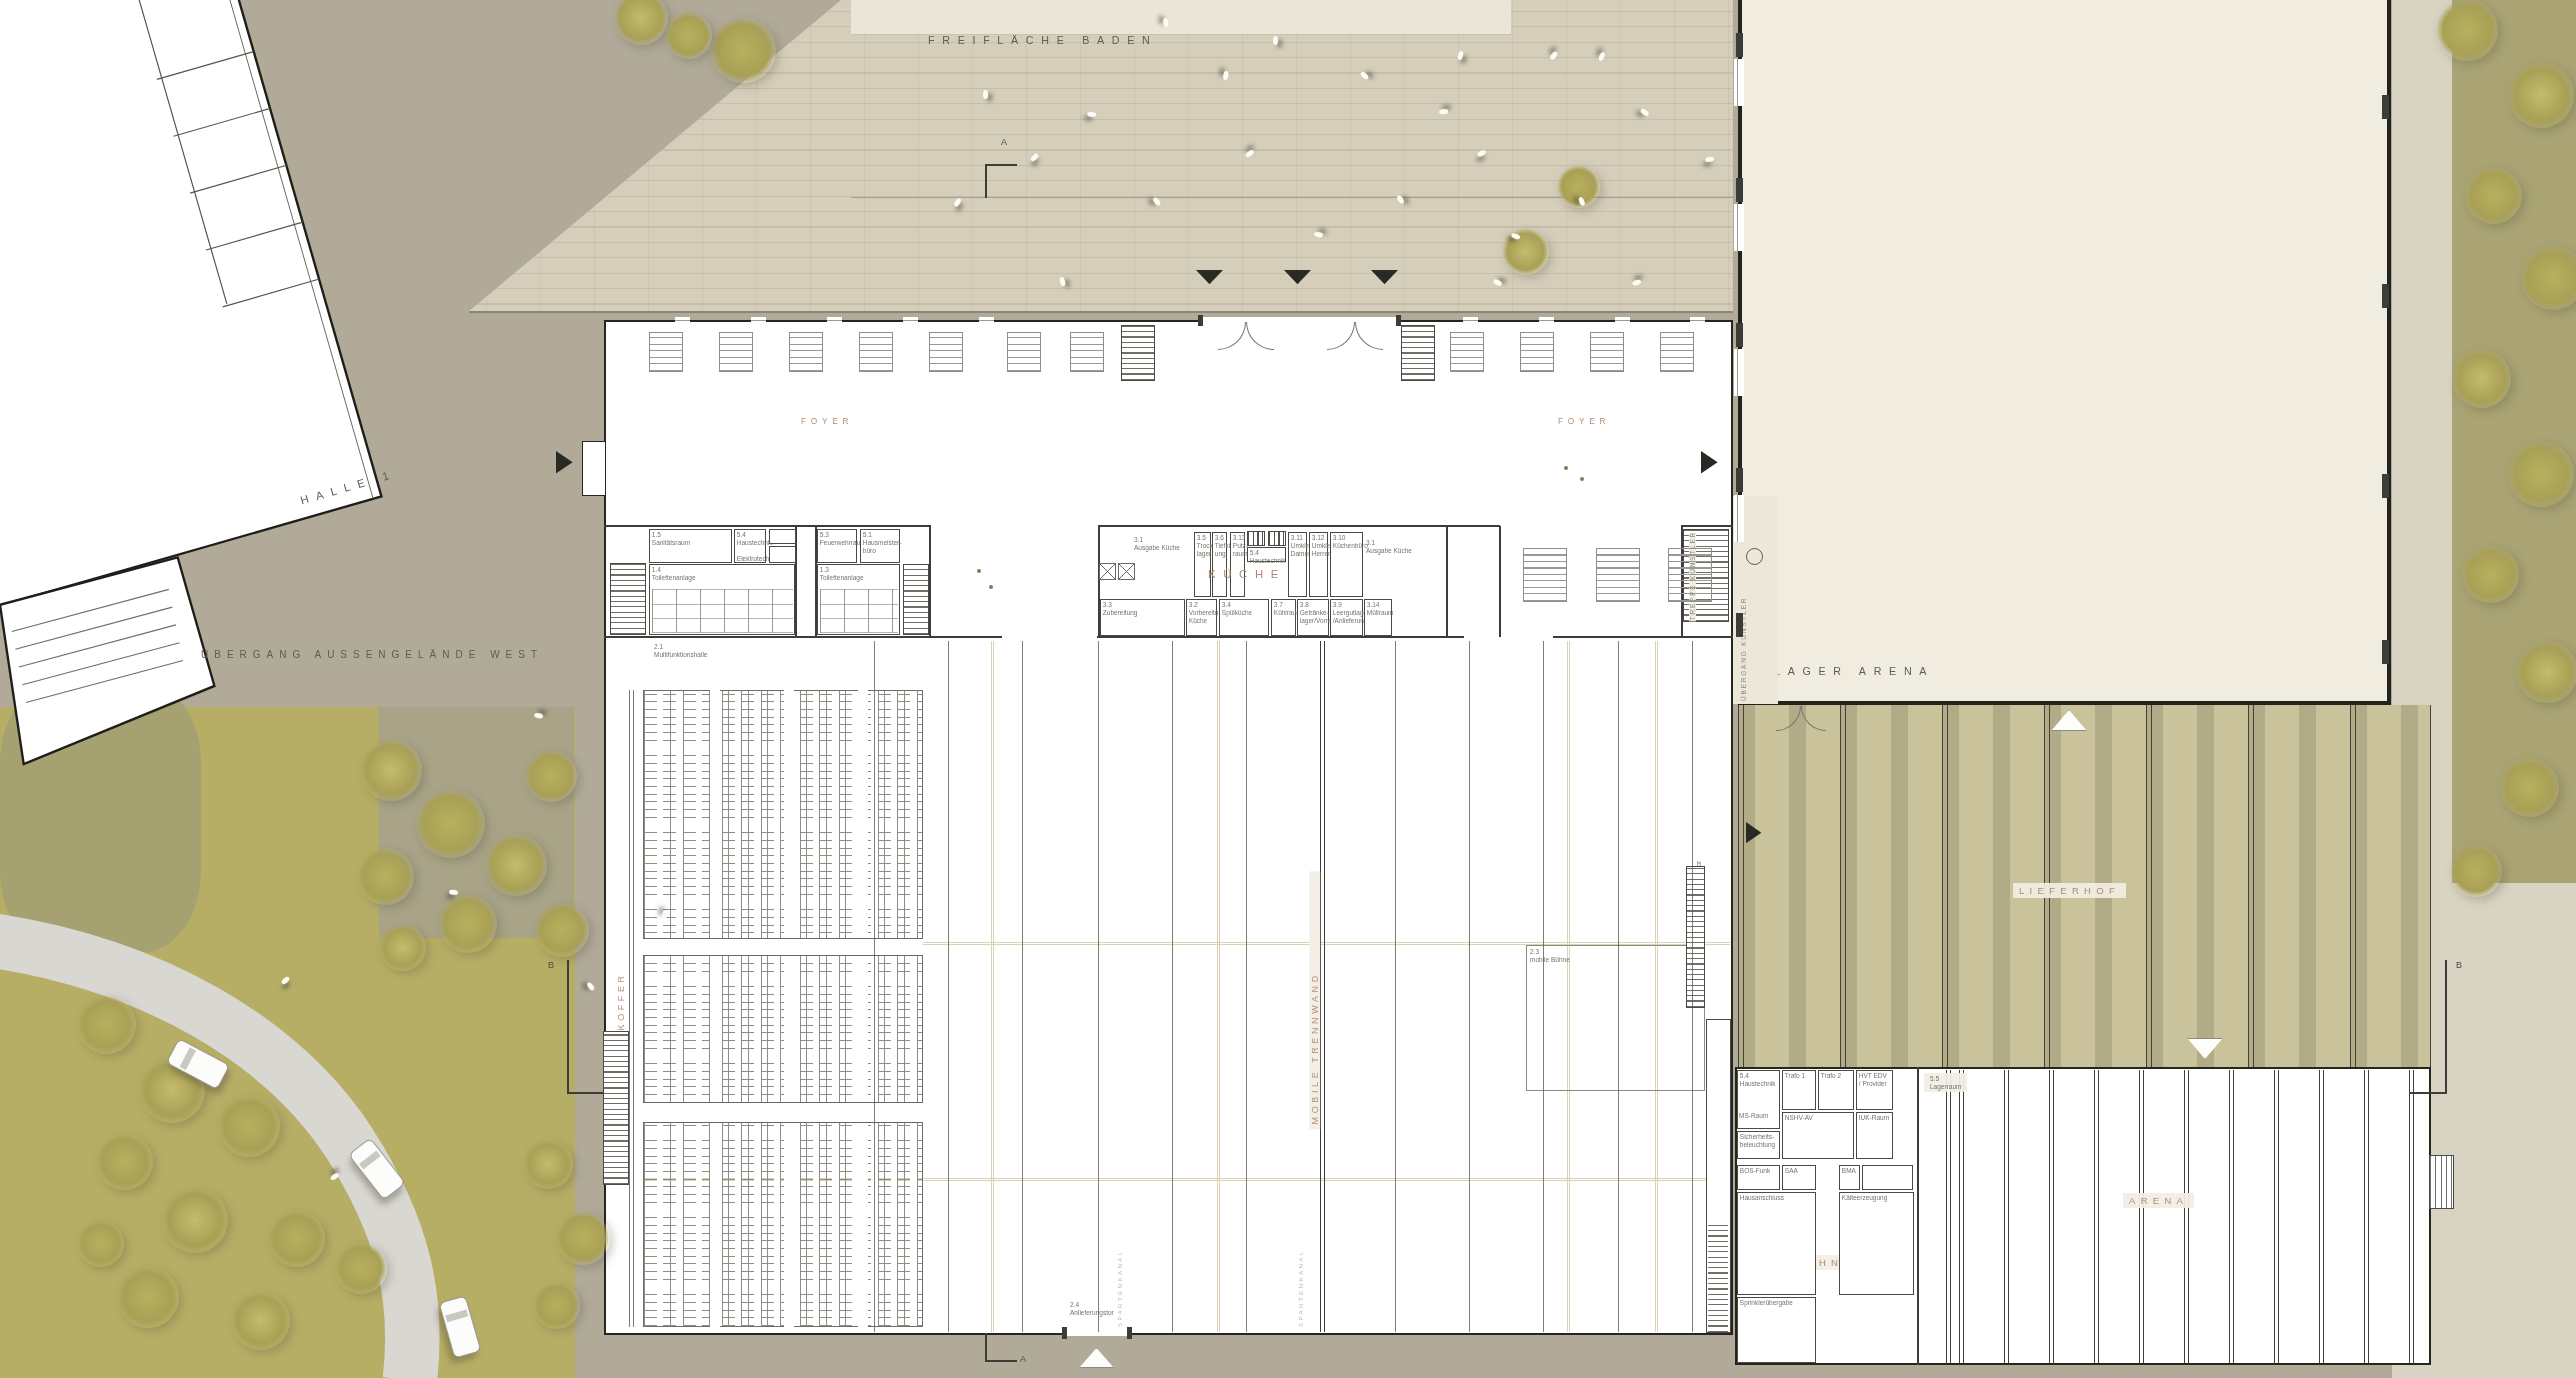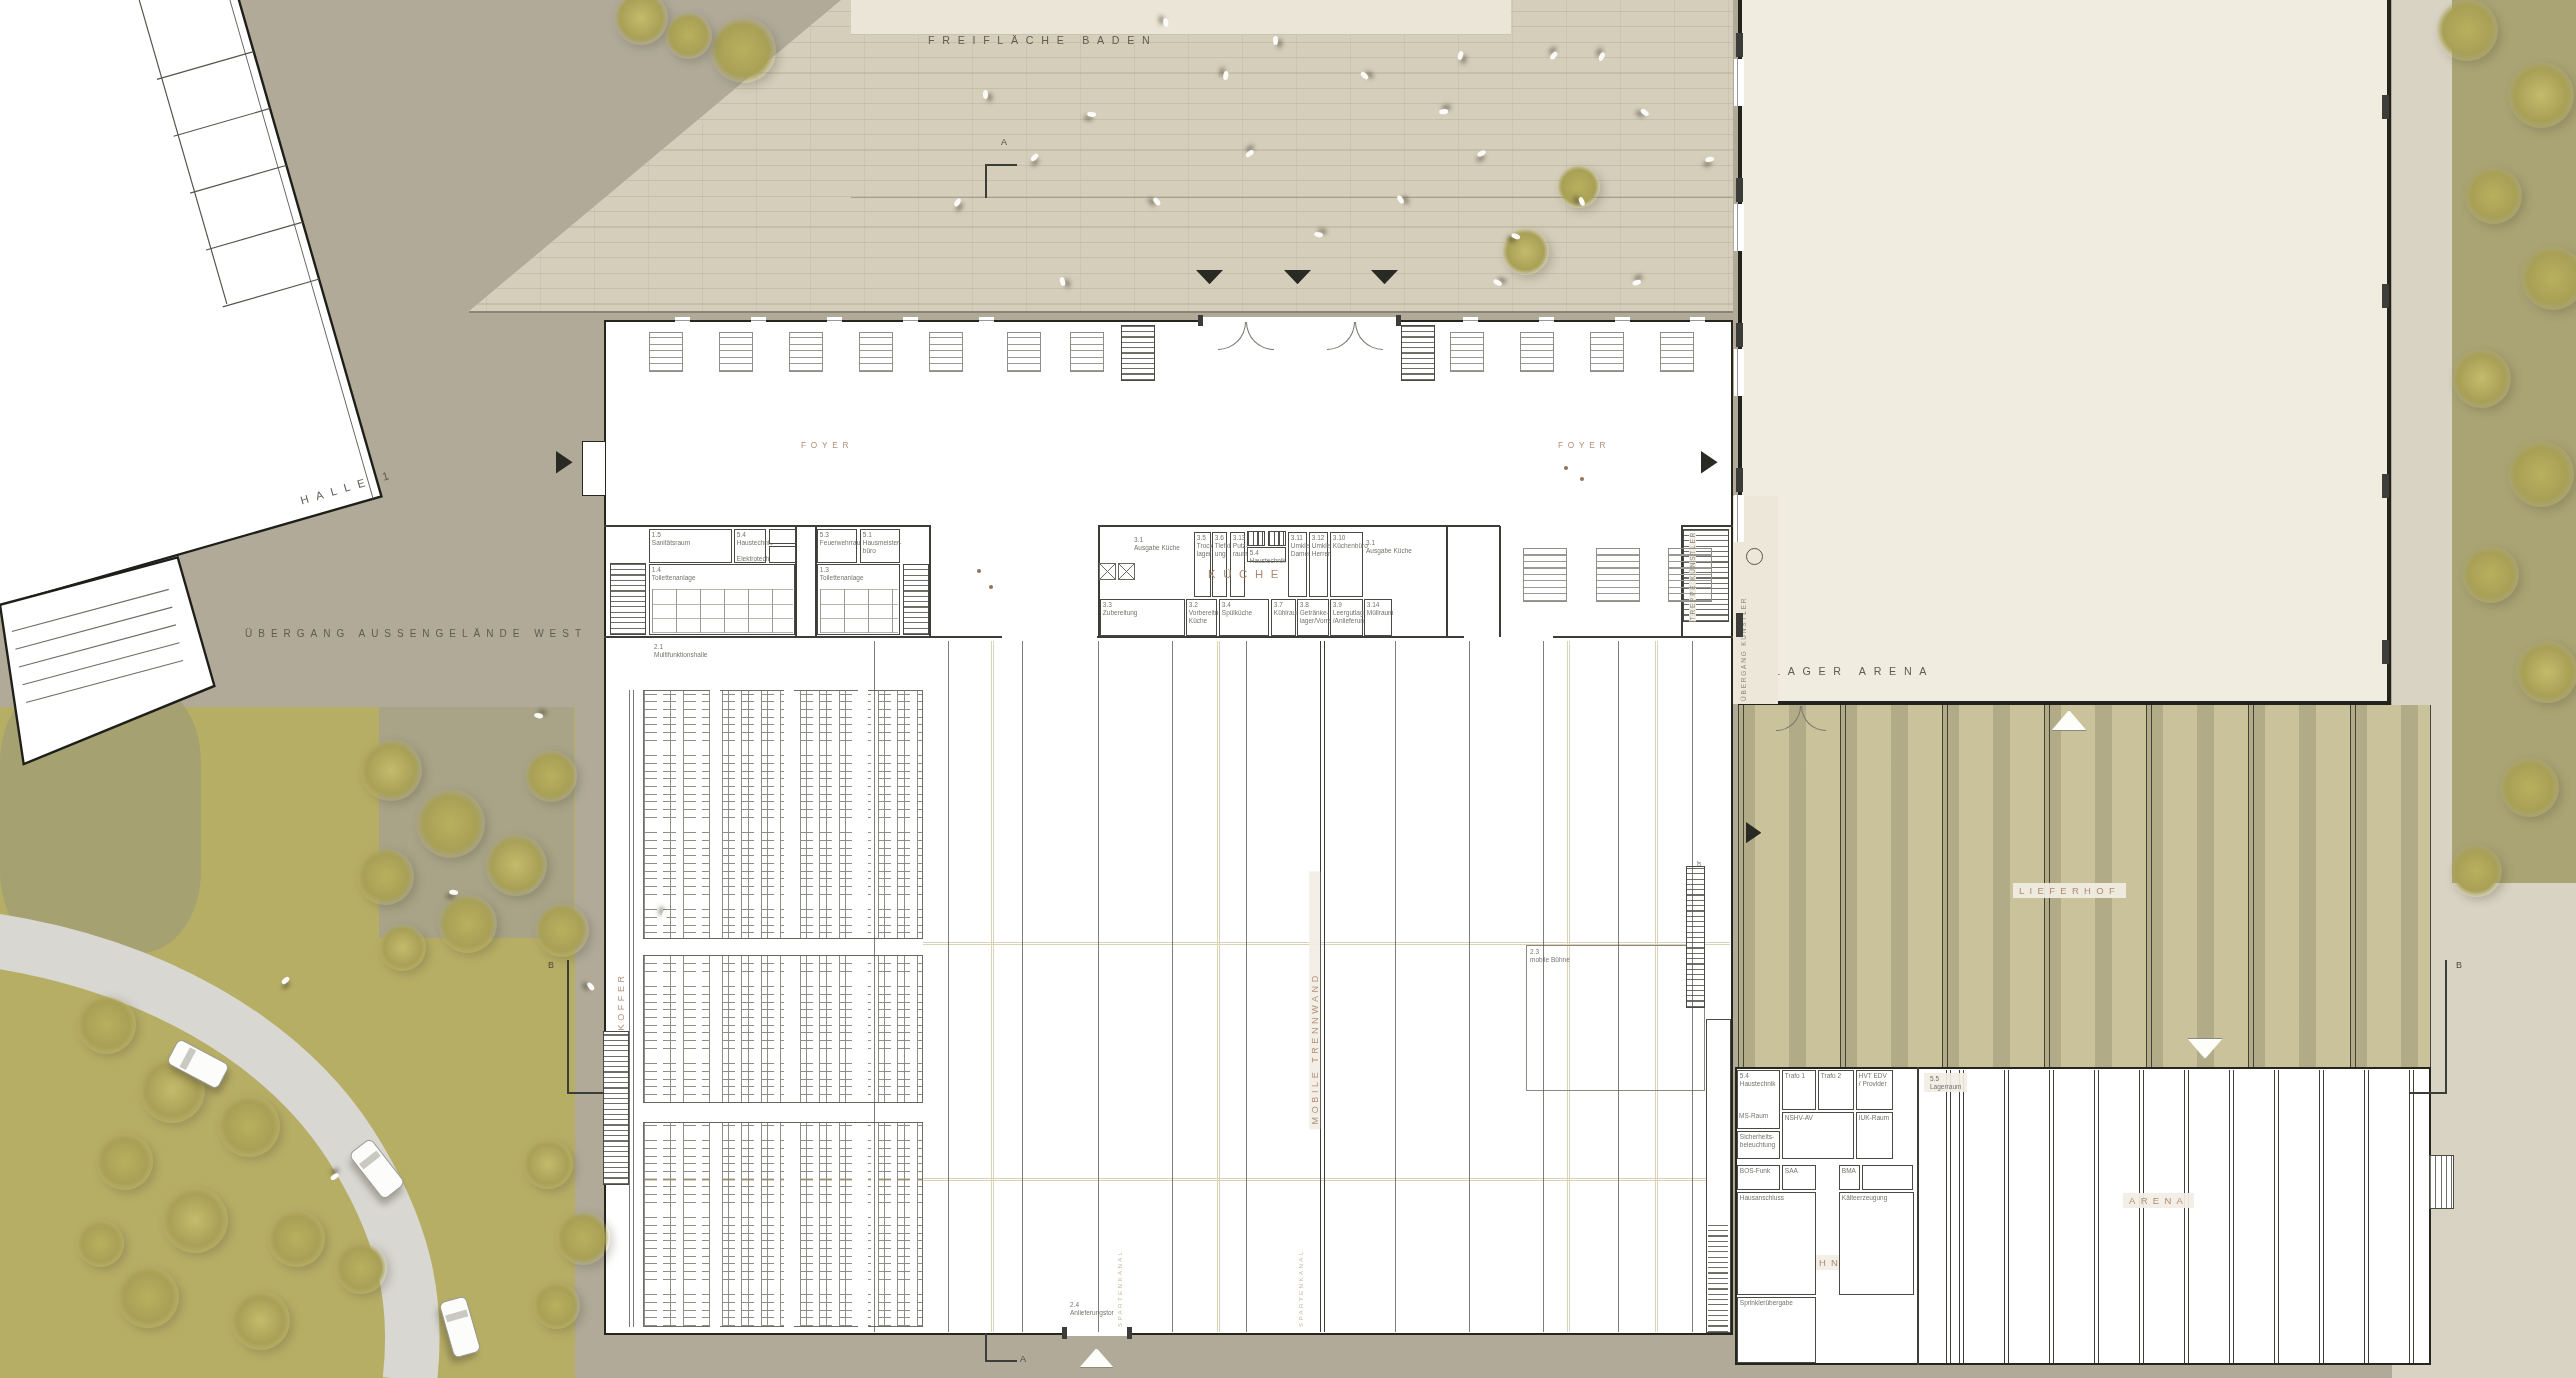--- a/index.html
+++ b/index.html
@@ -4,21 +4,21 @@
 <style>
   html,body{margin:0;padding:0;background:#8f8b7e;}
   #canvas{position:relative;width:2576px;height:1379px;overflow:hidden;background:#b1aa99;
           font-family:"Liberation Sans",sans-serif;}
   .abs{position:absolute;}
   .zone{position:absolute;}
   
   .lbl-site{position:absolute;color:#5f5c51;font-size:10.7px;letter-spacing:7.7px;white-space:nowrap;}
   .lbl-site2{position:absolute;color:#5f5c51;font-size:10px;letter-spacing:6px;white-space:nowrap;}
   .lbl-brown{position:absolute;color:#ae8b71;font-size:9.5px;letter-spacing:5.3px;white-space:nowrap;}
-  .lbl-foyer{position:absolute;color:#b28e73;font-size:8.3px;letter-spacing:4.7px;white-space:nowrap;margin-top:24px;}
+  .lbl-foyer{position:absolute;color:#b28e73;font-size:8.3px;letter-spacing:4.7px;white-space:nowrap;}
   .lbl-kueche{position:absolute;color:#b08a6f;font-size:11.3px;letter-spacing:7.7px;white-space:nowrap;}
   .chip{background:rgba(242,238,228,.92);padding:1.8px 6px;}
   .vtext{writing-mode:vertical-rl;transform:rotate(180deg);white-space:nowrap;}
   .vlab{position:absolute;color:#b3907a;font-size:9px;letter-spacing:3.6px;}
   .vsm{position:absolute;color:#8c8c84;font-size:6.5px;letter-spacing:1.8px;}
   .vfaint{position:absolute;color:#c7b99d;font-size:6.2px;letter-spacing:2.4px;}
   .seclet{position:absolute;color:#4c4a42;font-size:9px;}
   
   .room{position:absolute;background:#fff;border:1.2px solid #4a4a44;box-sizing:border-box;
         color:#74746d;font-size:6.5px;line-height:7.7px;padding:1.2px 1.8px;overflow:visible;}
@@ -369,21 +369,21 @@
   </div>
   <div class="room" style="left:1839px;top:1192px;width:75px;height:103px;">
     <span>Kälteerzeugung</span>
   </div>
   <div class="room" style="left:1737px;top:1297px;width:79px;height:66px;">
     <span>Sprinklerübergabe</span>
   </div>
   <div class="slats-v" style="left:2429px;top:1155px;width:25px;height:54px;"></div>
 
   <div class="lbl-site" style="left:928px;top:34px;">FREIFLÄCHE BADEN</div>
-  <div class="lbl-site2" style="left:201px;top:628px;margin-left:44px;">ÜBERGANG AUSSENGELÄNDE WEST</div>
+  <div class="lbl-site2" style="left:201px;top:649px;">ÜBERGANG AUSSENGELÄNDE WEST</div>
 
   <div class="seclet" style="left:1001px;top:137px;">A</div>
   <div class="wall" style="left:985px;top:164px;width:32px;height:1.5px;"></div>
   <div class="wall" style="left:985px;top:164px;width:1.5px;height:34px;"></div>
   <div class="seclet" style="left:1020px;top:1354px;">A</div>
   <div class="wall" style="left:985px;top:1333px;width:1.5px;height:28.4px;"></div>
   <div class="wall" style="left:985px;top:1360px;width:32px;height:1.5px;"></div>
   <div class="seclet" style="left:548px;top:960px;">B</div>
   <div class="wall" style="left:567px;top:960px;width:1.5px;height:133px;"></div>
   <div class="wall" style="left:567px;top:1092px;width:37px;height:1.5px;"></div>

